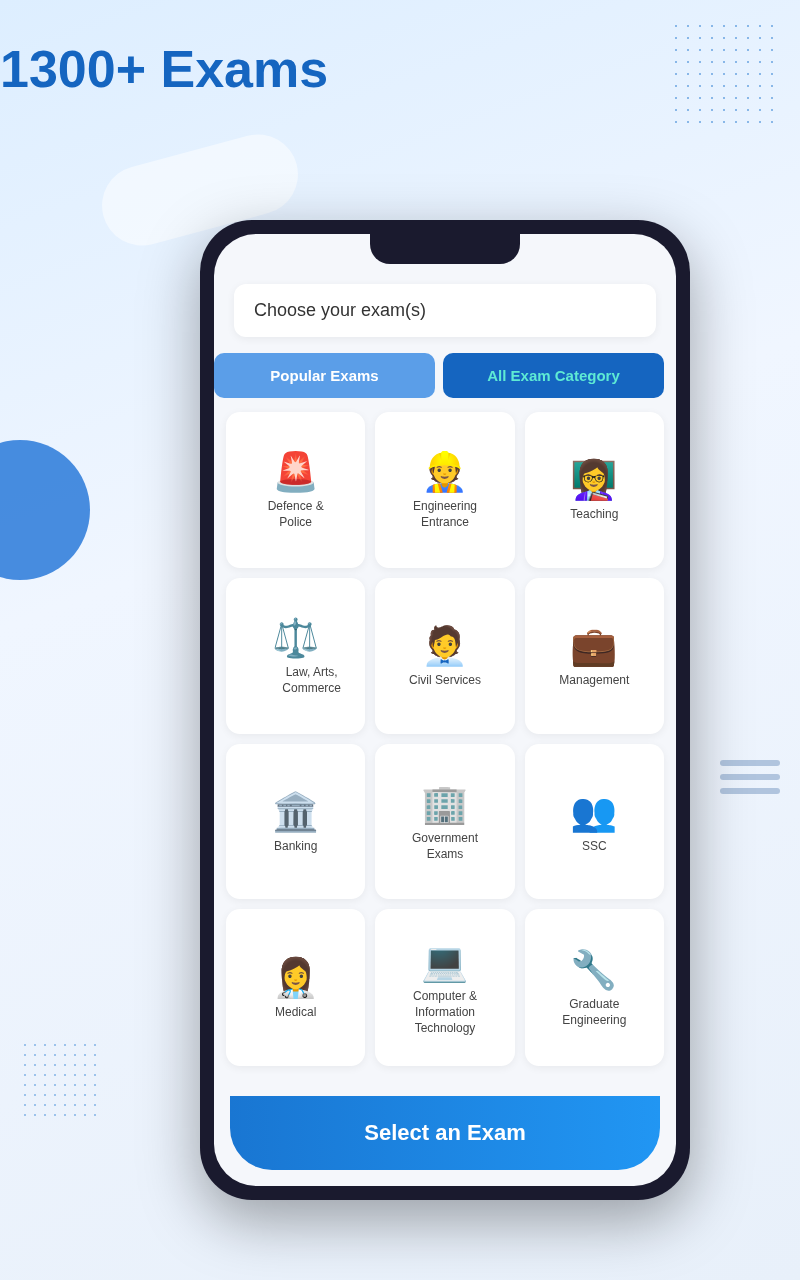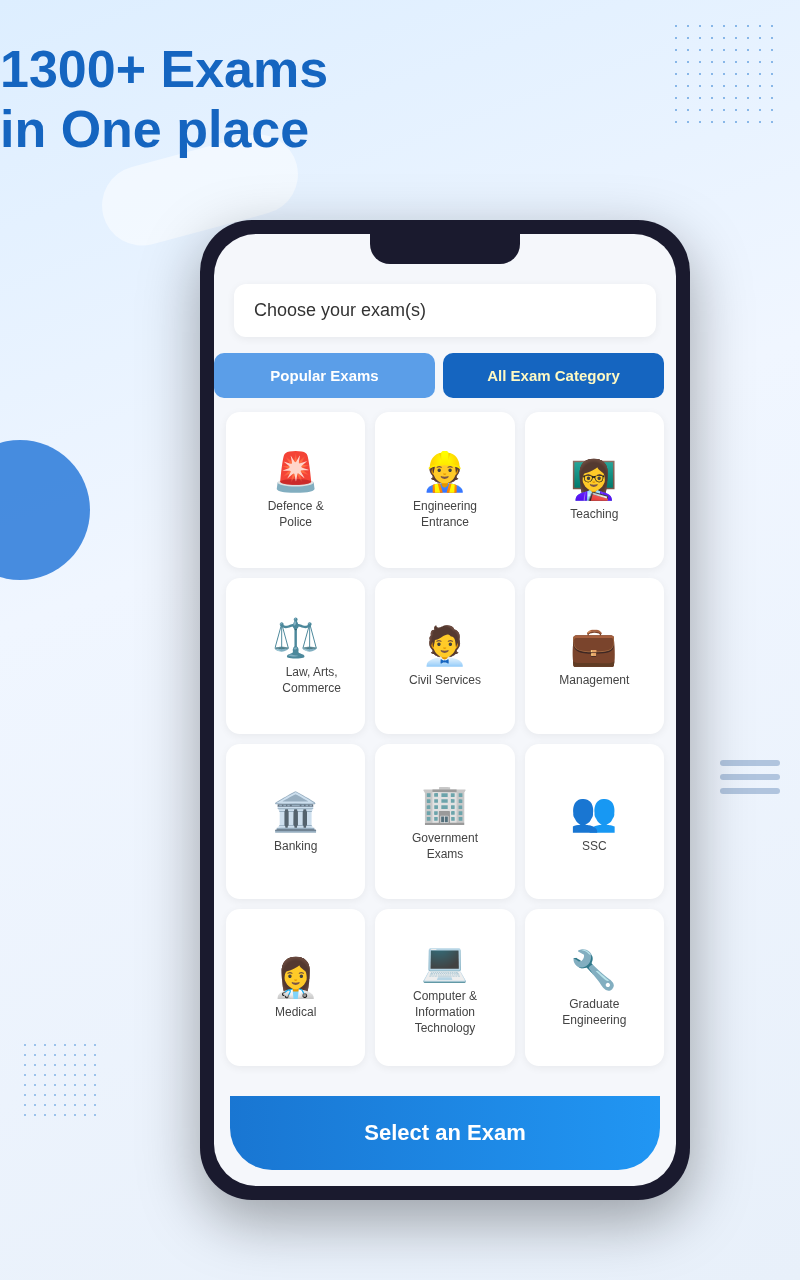--- a/index.html
+++ b/index.html
@@ -158,21 +158,21 @@
       flex: 1;
       padding: 14px 8px;
       border-radius: 10px;
       border: none;
       cursor: pointer;
       font-size: 15px;
       font-weight: 700;
     }
     .tab-btn.active {
       background: #1565c0;
-      color: #fef9c3;
+      color: #5eead4;
     }
     .tab-btn.inactive {
       background: #5b9ee8;
       color: white;
     }
 
     
     .exam-grid {
       display: grid;
       grid-template-columns: repeat(3, 1fr);
@@ -227,21 +227,20 @@
 <div class="white-shape-top"></div>
 <div class="lines-right">
   <div></div>
   <div></div>
   <div></div>
 </div>
 
 <div class="header-text">
   <h1>
     <span>1300+ Exams</span><br>
-    <span>in One place</span>
   </h1>
 </div>
 
 <div class="phone-wrapper">
   <div class="phone-outer">
     <div class="phone-screen">
       <div class="notch"></div>
       <div class="screen-content">
 
         <div class="choose-exam">Choose your exam(s)</div>

